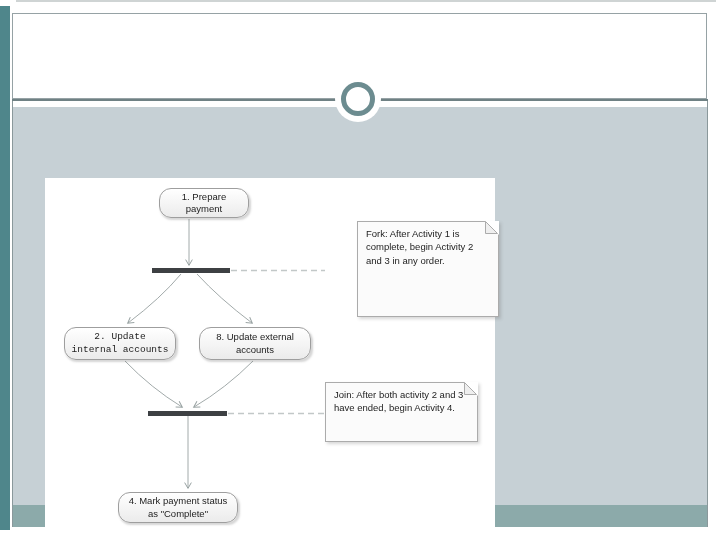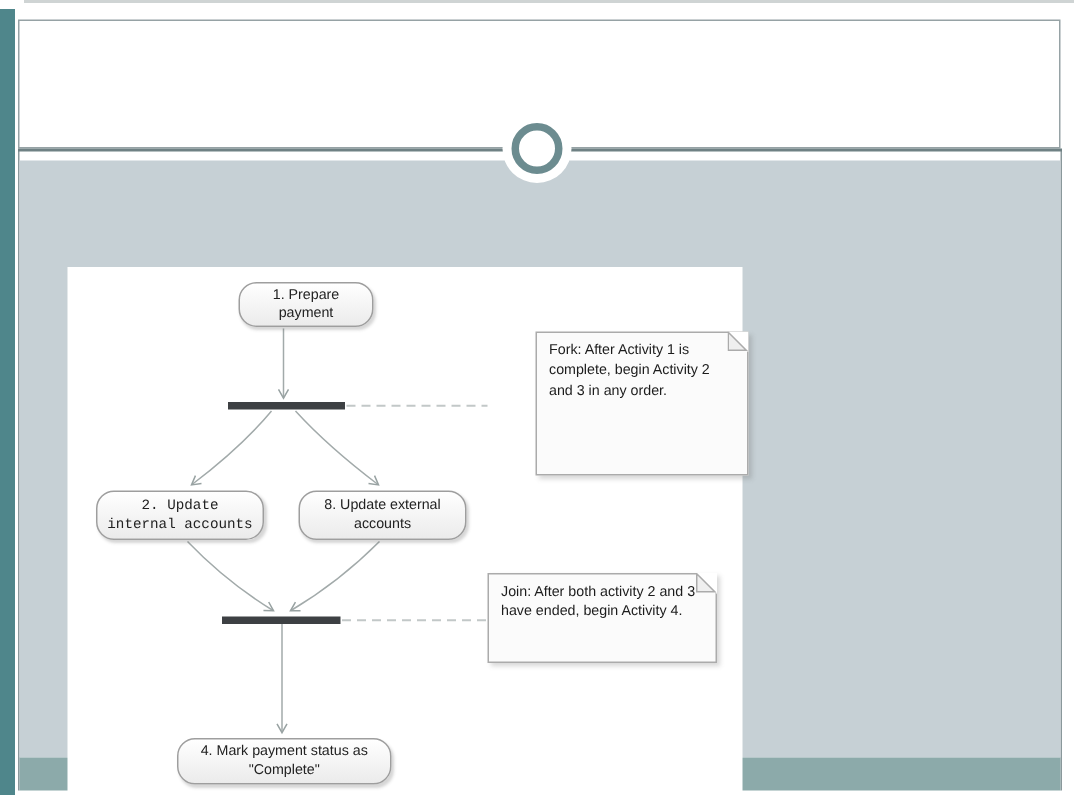--- a/index.html
+++ b/index.html
@@ -28,21 +28,21 @@
   #connector-svg{position:absolute;left:0;top:0;width:450px;height:362px;z-index:1;pointer-events:none;}
 
   .activity{position:absolute;z-index:2;display:flex;align-items:center;justify-content:center;
             text-align:center;border:1px solid #9e9e9e;border-radius:12px;
             background:linear-gradient(#ffffff,#ebebeb);
             box-shadow:1.5px 2px 2px rgba(90,90,90,.25);
             font-size:9.5px;line-height:1.3;color:#222;padding:2px 6px;box-sizing:border-box;}
   #activity-1{left:114px;top:10px;width:90px;height:30px;}
   #activity-2{left:19px;top:149px;width:112px;height:33px;font-family:Liberation Mono, monospace;}
   #activity-3{left:154px;top:149px;width:112px;height:33px;}
-  #activity-4{left:73px;top:314px;width:143px;height:31px;}
+  #activity-4{left:73px;top:314px;width:120px;height:31px;}
 
   .sync-bar{position:absolute;z-index:2;background:#3d4043;}
   #fork-bar{left:107px;top:90px;width:78px;height:5px;}
   #join-bar{left:103px;top:233px;width:79px;height:5px;}
 
   .note{position:absolute;z-index:2;background:#fbfbfb;border:1px solid #ababab;
         box-shadow:2px 2px 3px rgba(100,100,100,.25);
         font-size:9.5px;line-height:1.42;color:#1c1c1c;padding:5px 8px;box-sizing:border-box;}
   #note-fork{left:281px;top:43px;width:142px;height:96px;margin-left:31px;}
   #note-join{left:280px;top:204px;width:153px;height:60px;}

